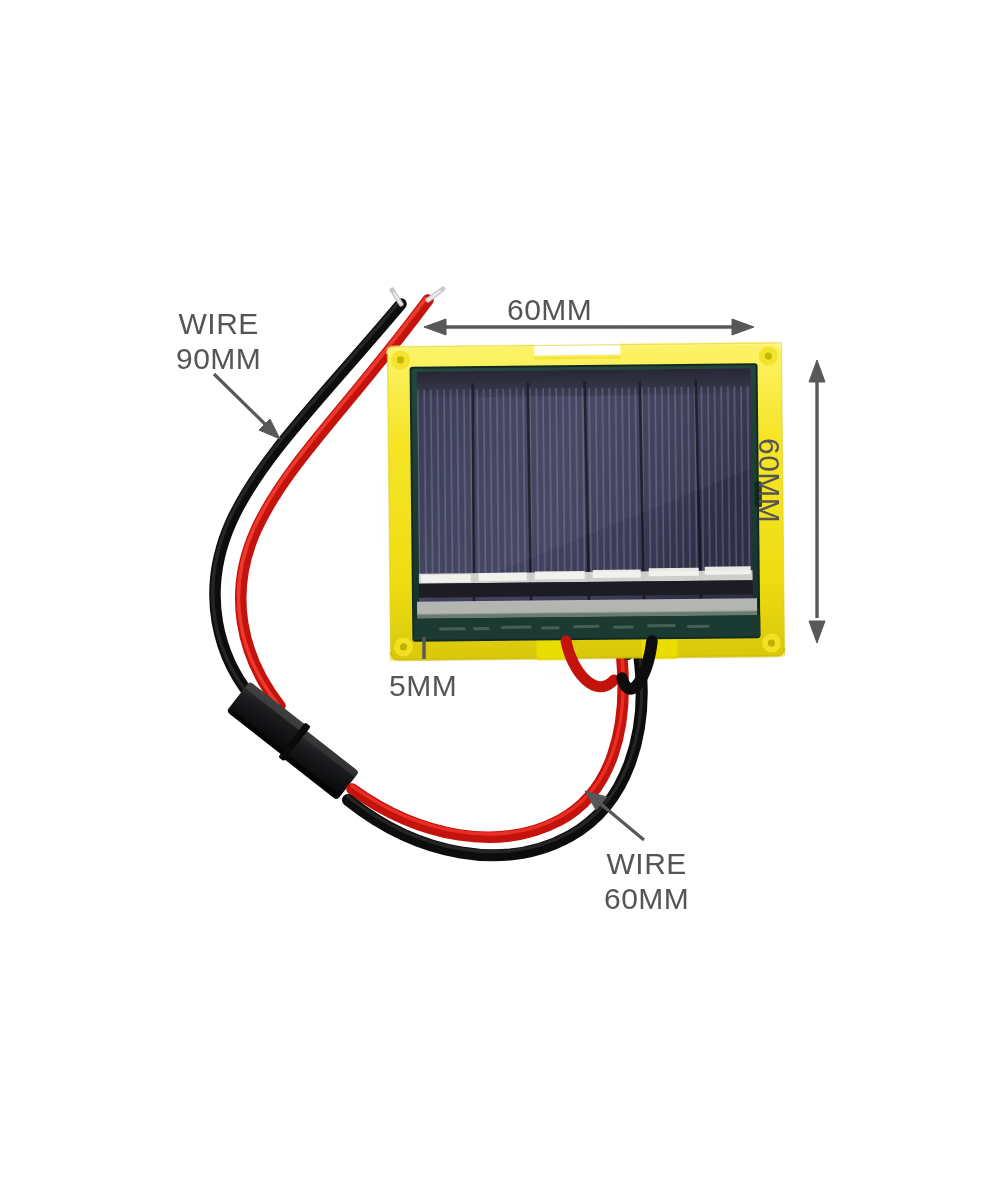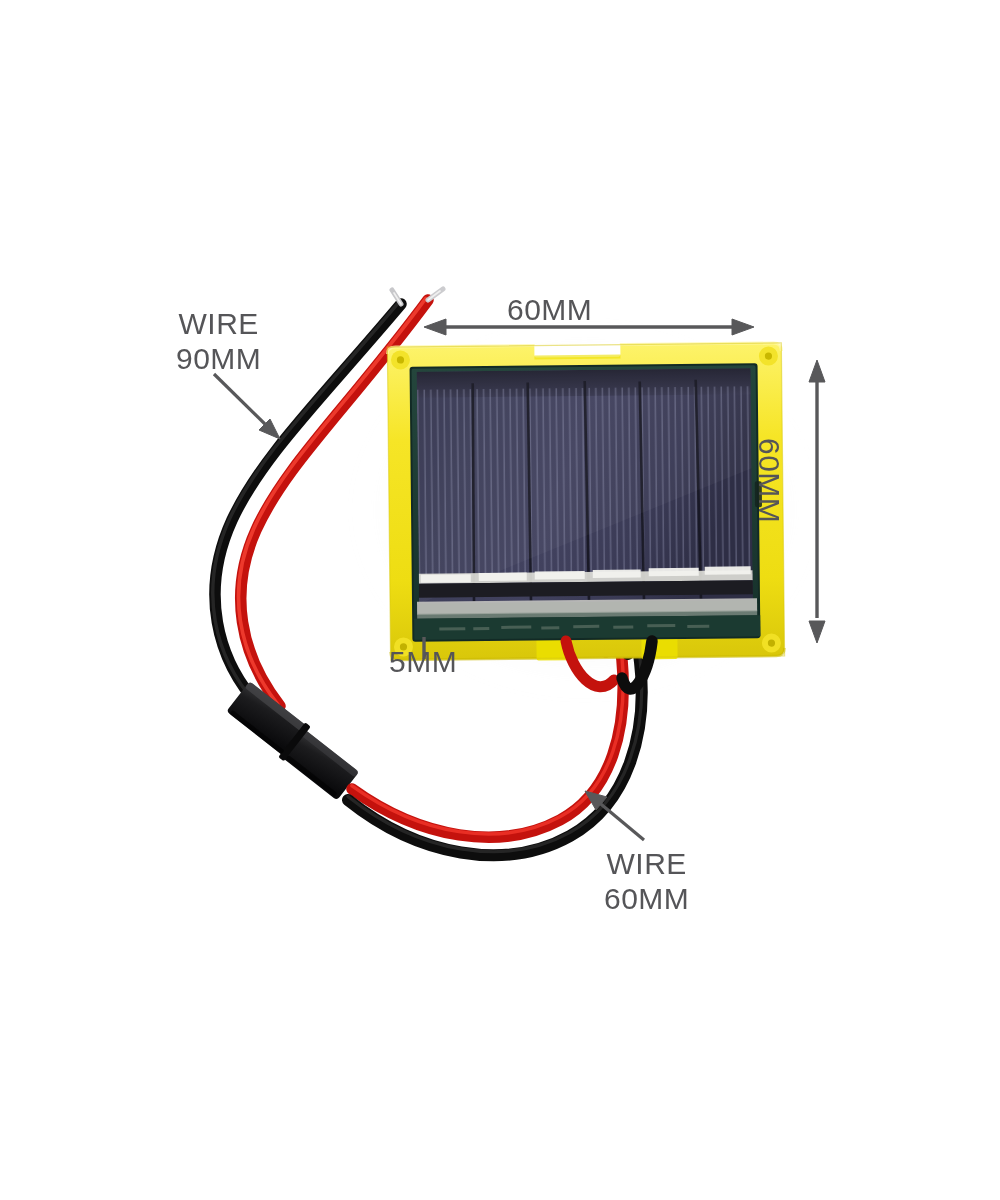--- a/index.html
+++ b/index.html
@@ -47,21 +47,21 @@
     top: 292px;
   }
   #label-dim-height {
     left: 787px;
     top: 438px;
     transform: rotate(90deg);
     transform-origin: left top;
   }
   #label-thickness {
     left: 389px;
-    top: 644px;
+    top: 668px;
   }
   #label-wire-60 {
     left: 604px;
     top: 846px;
     text-align: center;
   }
 </style>
 </head>
 <body>
 

